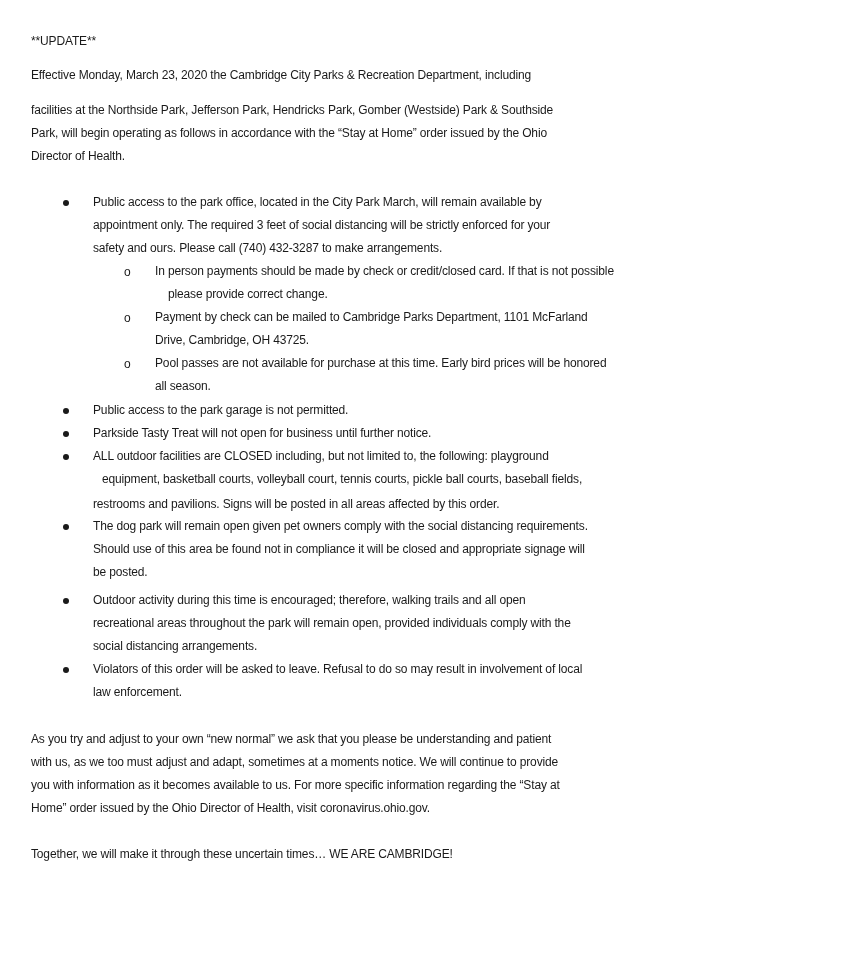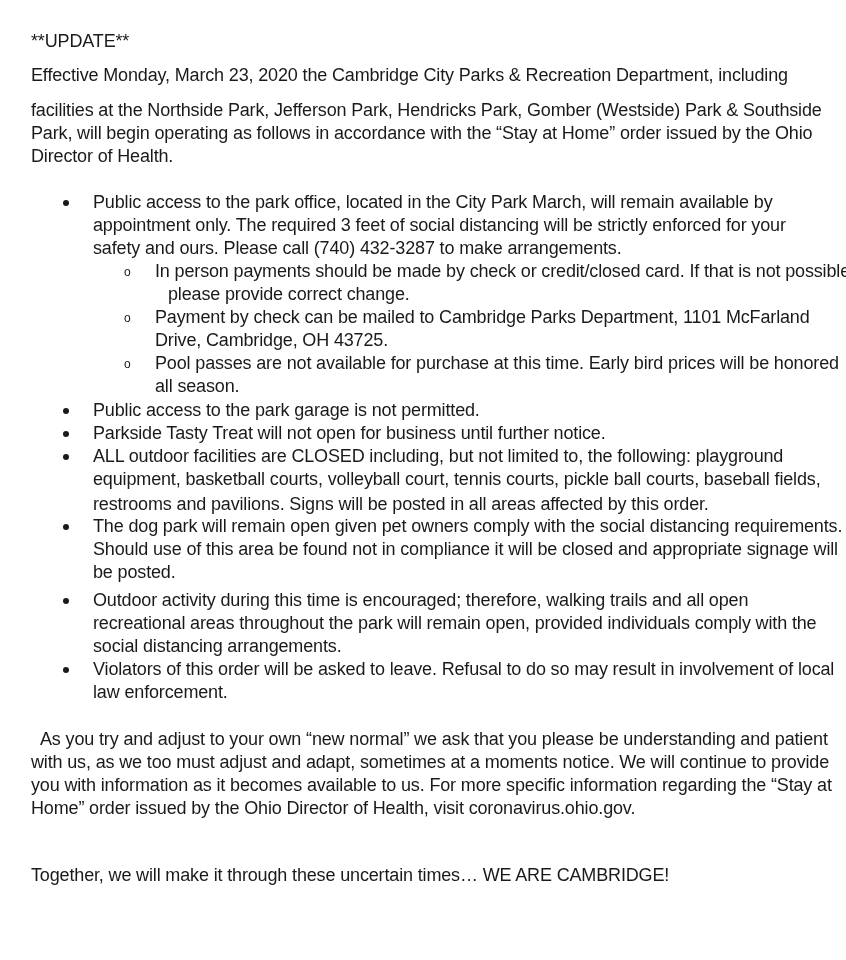--- a/index.html
+++ b/index.html
@@ -1,18 +1,18 @@
 <!DOCTYPE html>
 <html><head>
   <meta charset="utf-8">
   <style>
     html, body { margin: 0; padding: 0; background: #ffffff; }
     body { width: 846px; height: 960px; position: relative; overflow: hidden;
       font-family: "Liberation Sans", sans-serif; color: #1a1a1a; }
-    .ln { position: absolute; font-size: 18px; line-height: 23px; white-space: nowrap;
+    .ln { position: absolute; font-size: 12px; line-height: 23px; white-space: nowrap;
       letter-spacing: -0.15px; transform-origin: left top; }
     .bullet { position: absolute; width: 6px; height: 6px; border-radius: 50%; background: #1a1a1a; }
     .circ { position: absolute; font-size: 12px; line-height: 23px; color: #1a1a1a; }
   </style>
 </head>
 <body>
 
 <div>
   <div class="ln" style="left:31px;top:30px">**UPDATE**</div>
 
@@ -52,21 +52,21 @@
     </div>
 
     <div>
       <span class="bullet" style="left:63px;top:431px"></span>
       <div class="ln" style="left:93px;top:422px">Parkside Tasty Treat will not open for business until further notice.</div>
     </div>
 
     <div>
       <span class="bullet" style="left:63px;top:454px"></span>
       <div class="ln" style="left:93px;top:445px">ALL outdoor facilities are CLOSED including, but not limited to, the following: playground</div>
-      <div class="ln" style="left:93px;top:468px">equipment, basketball courts, volleyball court, tennis courts, pickle ball courts, baseball fields,</div>
+      <div class="ln" style="left:102px;top:468px">equipment, basketball courts, volleyball court, tennis courts, pickle ball courts, baseball fields,</div>
       <div class="ln" style="left:93px;top:493px">restrooms and pavilions. Signs will be posted in all areas affected by this order.</div>
     </div>
 
     <div>
       <span class="bullet" style="left:63px;top:524px"></span>
       <div class="ln" style="left:93px;top:515px">The dog park will remain open given pet owners comply with the social distancing requirements.</div>
       <div class="ln" style="left:93px;top:538px">Should use of this area be found not in compliance it will be closed and appropriate signage will</div>
       <div class="ln" style="left:93px;top:561px">be posted.</div>
     </div>
 
@@ -78,20 +78,20 @@
     </div>
 
     <div>
       <span class="bullet" style="left:63px;top:667px"></span>
       <div class="ln" style="left:93px;top:658px">Violators of this order will be asked to leave. Refusal to do so may result in involvement of local</div>
       <div class="ln" style="left:93px;top:681px">law enforcement.</div>
     </div>
   </div>
 
   <div>
-    <div class="ln" style="left:40px;top:728px">As you try and adjust to your own “new normal” we ask that you please be  understanding and patient</div>
+    <div class="ln" style="left:31px;top:728px">As you try and adjust to your own “new normal” we ask that you please be  understanding and patient</div>
     <div class="ln" style="left:31px;top:751px">with us, as we too must adjust and adapt, sometimes at a moments notice. We will continue to provide</div>
     <div class="ln" style="left:31px;top:774px">you with information as it becomes available to us. For more specific information regarding the “Stay at</div>
     <div class="ln" style="left:31px;top:797px">Home” order issued by the Ohio Director of Health, visit coronavirus.ohio.gov.</div>
   </div>
 
-  <div class="ln" style="left:31px;top:864px">Together, we will make it through these uncertain times… WE ARE CAMBRIDGE!</div>
+  <div class="ln" style="left:31px;top:843px">Together, we will make it through these uncertain times… WE ARE CAMBRIDGE!</div>
 </div>
 
 </body></html>

